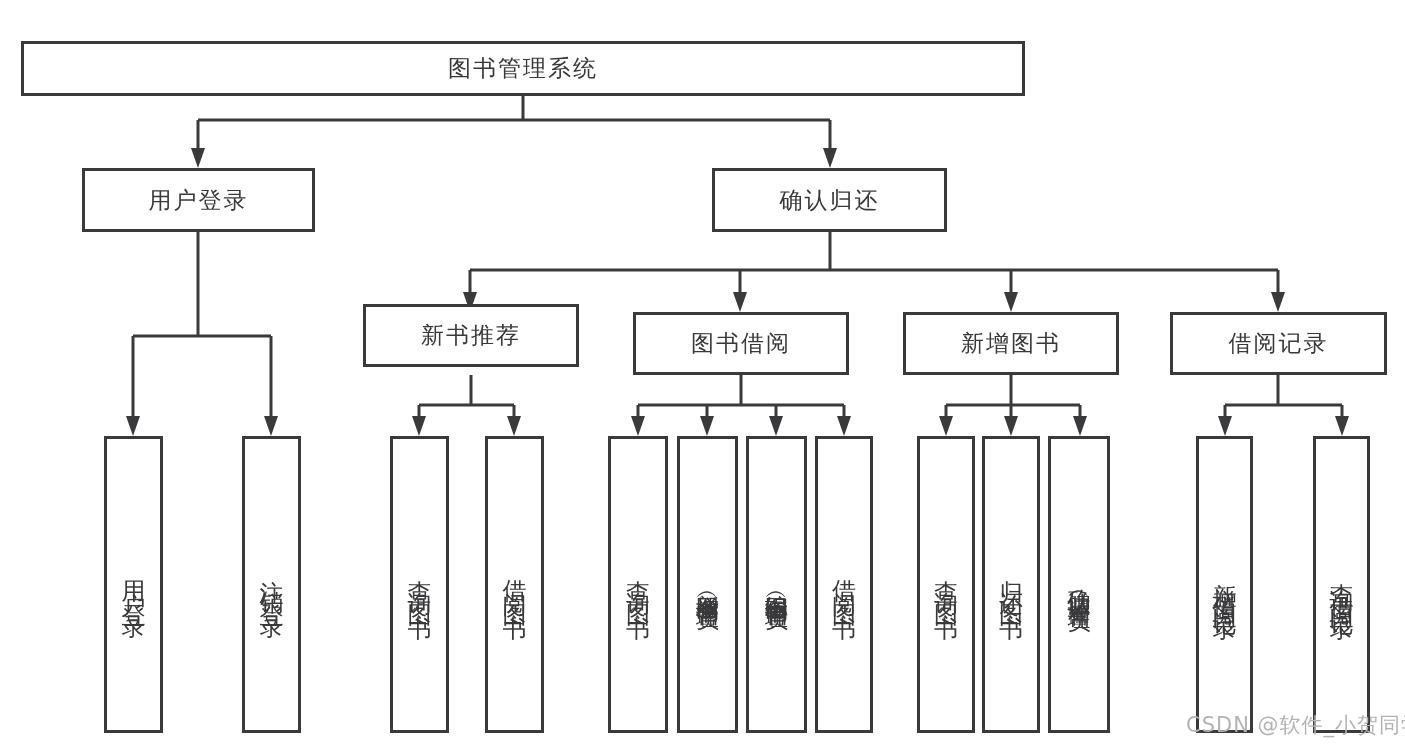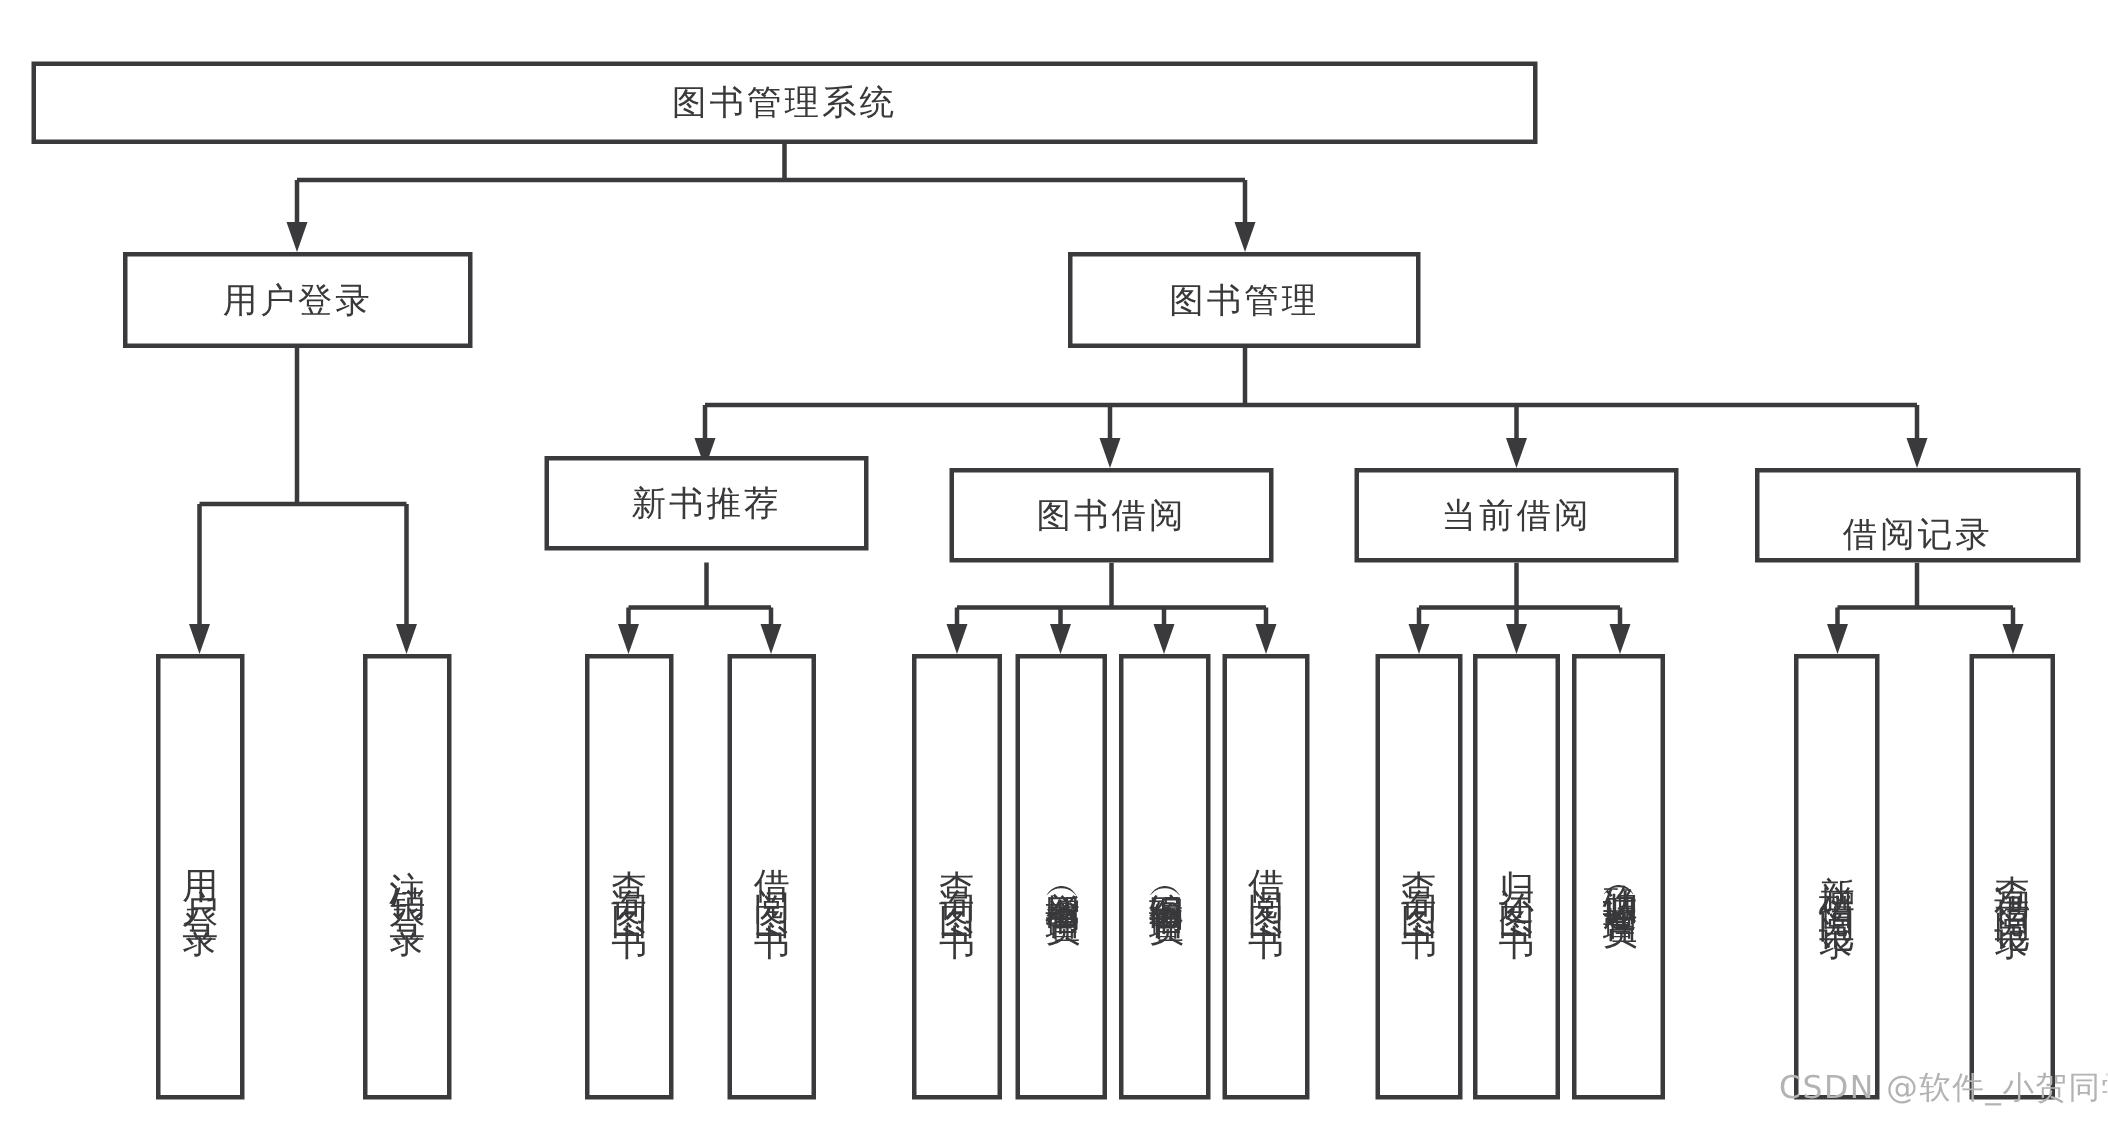--- a/index.html
+++ b/index.html
@@ -89,33 +89,33 @@
   </svg>
 
   <div class="node" style="left:21px; top:13px; width:1004px; height:55px;margin-top:28px;">
     <span class="h-label">图书管理系统</span>
   </div>
 
   <div class="node" style="left:82px; top:168px; width:233px; height:64px;">
     <span class="h-label">用户登录</span>
   </div>
   <div class="node" style="left:712px; top:168px; width:235px; height:64px;">
-    <span class="h-label">图书管理</span>
+    <span class="h-label">确认归还</span>
   </div>
 
   <div class="node" style="left:363px; top:304px; width:216px; height:63px;">
     <span class="h-label">新书推荐</span>
   </div>
   <div class="node" style="left:633px; top:312px; width:216px; height:63px;font-family:Liberation Serif, serif;">
     <span class="h-label">图书借阅</span>
   </div>
   <div class="node" style="left:903px; top:312px; width:216px; height:63px;">
-    <span class="h-label">当前借阅</span>
+    <span class="h-label">新增图书</span>
   </div>
-  <div class="node" style="left:1170px; top:312px; width:217px; height:63px;align-items:flex-end;">
+  <div class="node" style="left:1170px; top:312px; width:217px; height:63px;">
     <span class="h-label">借阅记录</span>
   </div>
 
   <div class="node" style="left:104px; top:436px; width:59px; height:297px;">
     <span class="v-label ls4">用户登录</span>
   </div>
   <div class="node" style="left:242px; top:436px; width:59px; height:297px;">
     <span class="v-label ls4">注销登录</span>
   </div>
 

